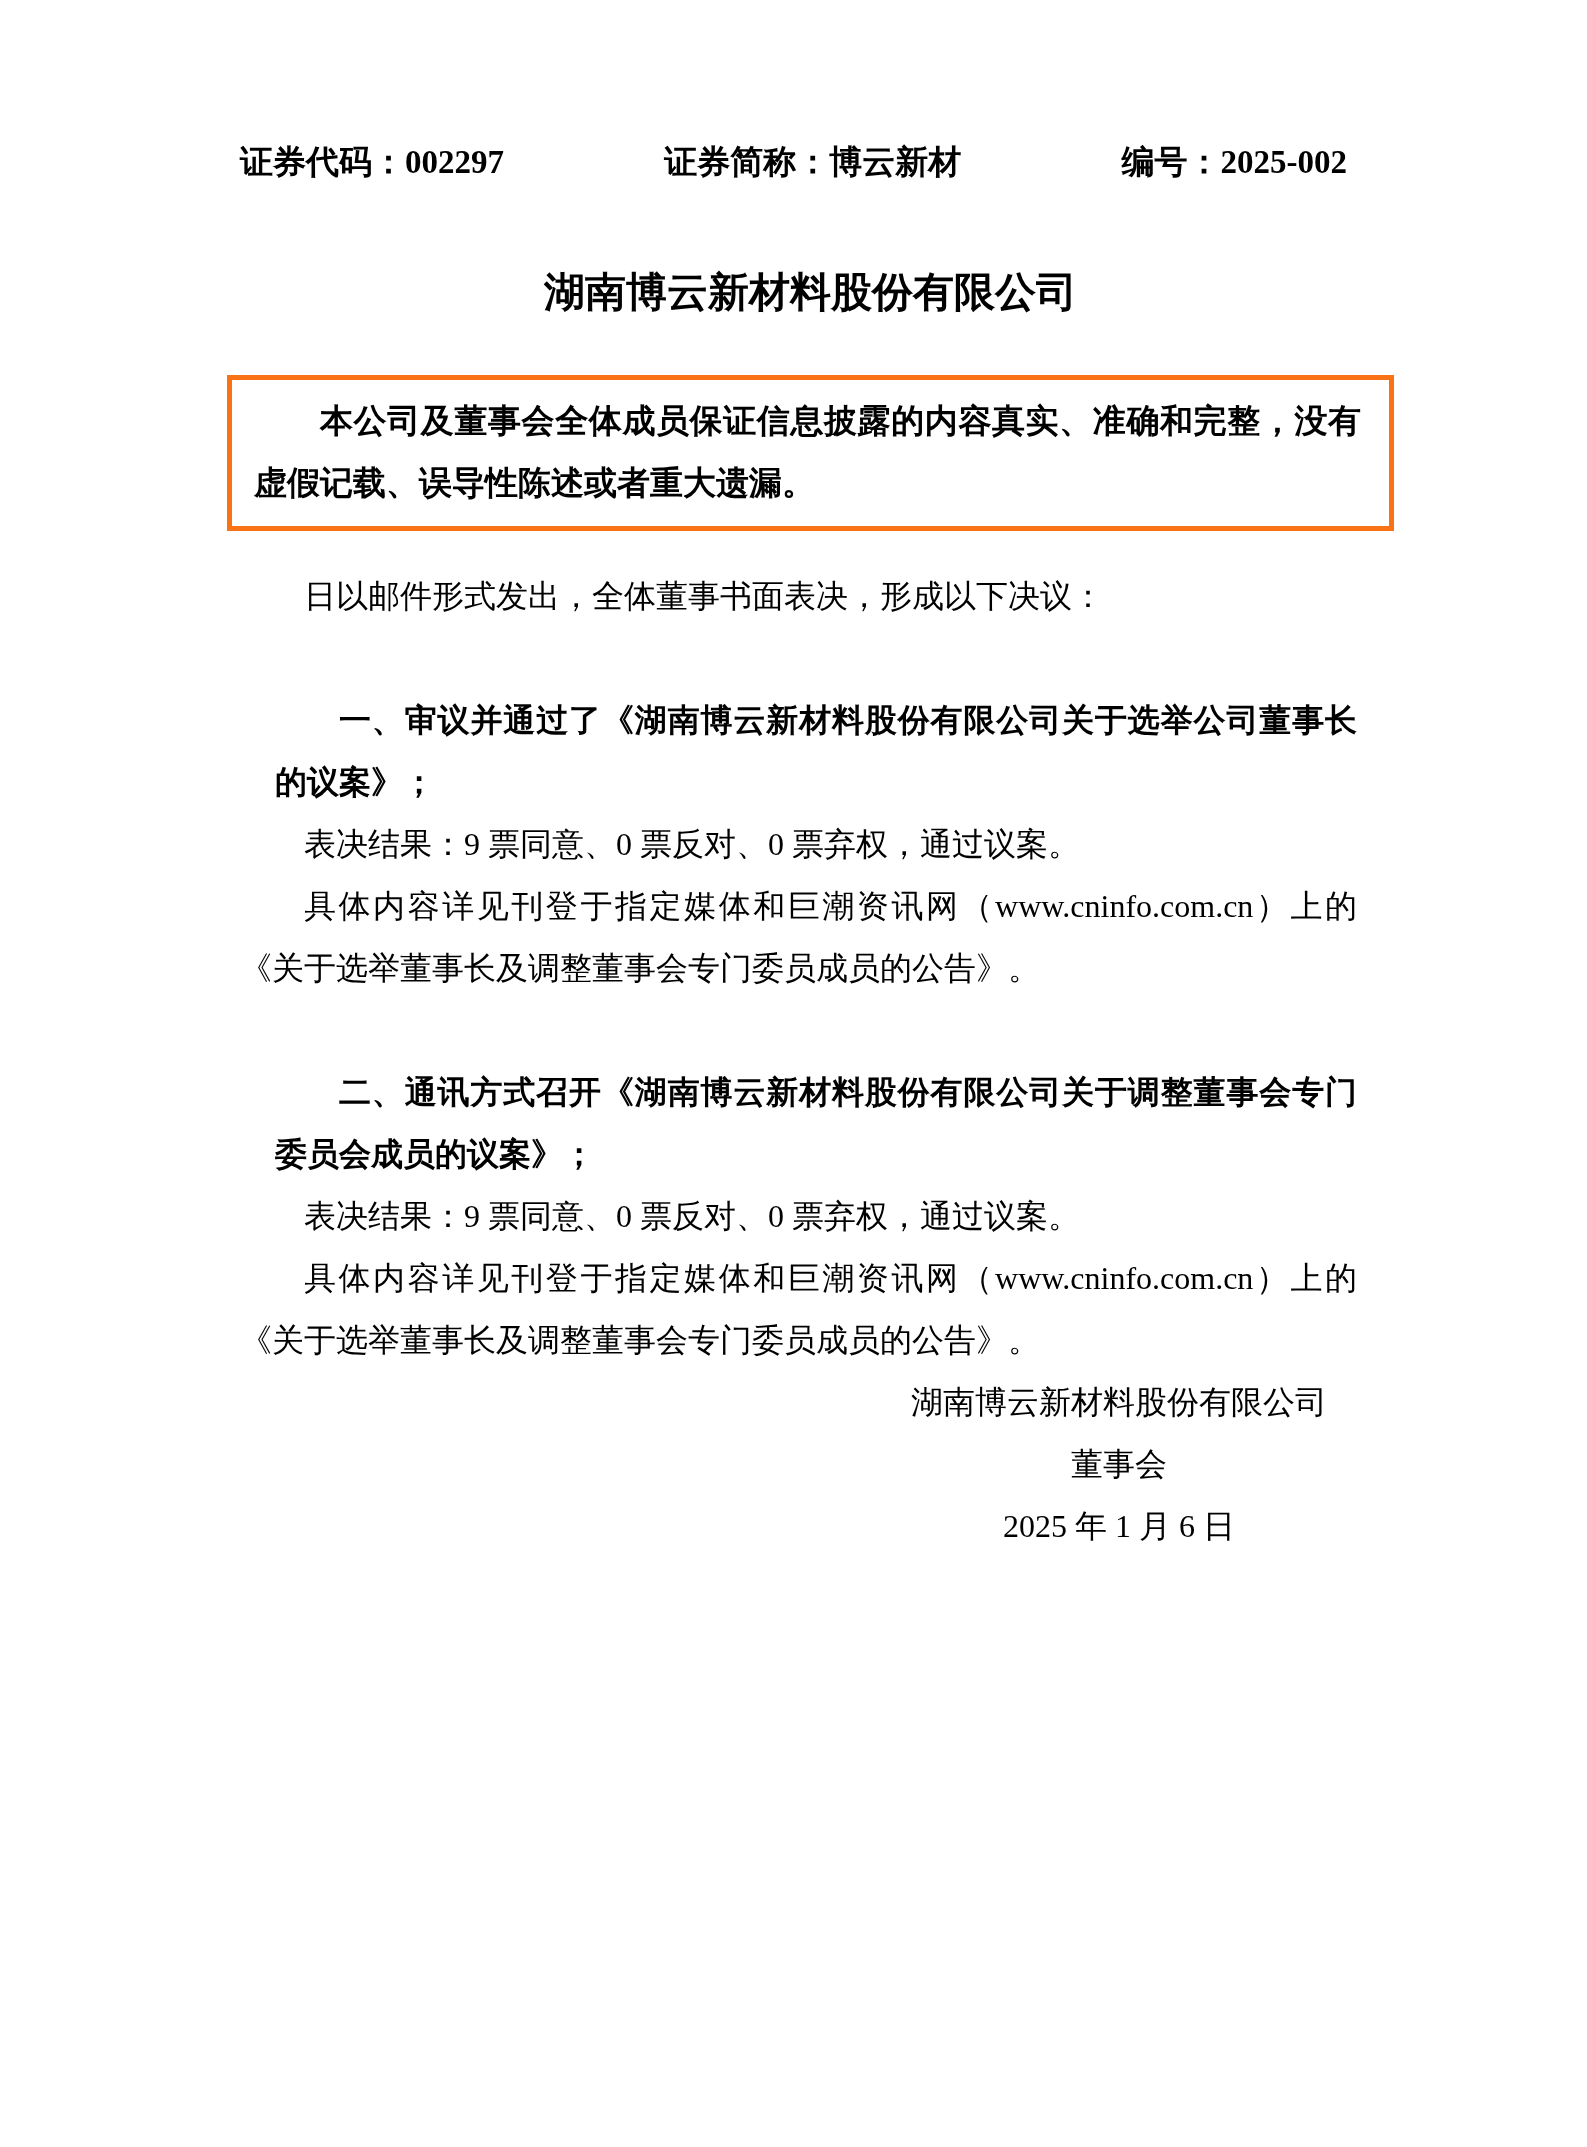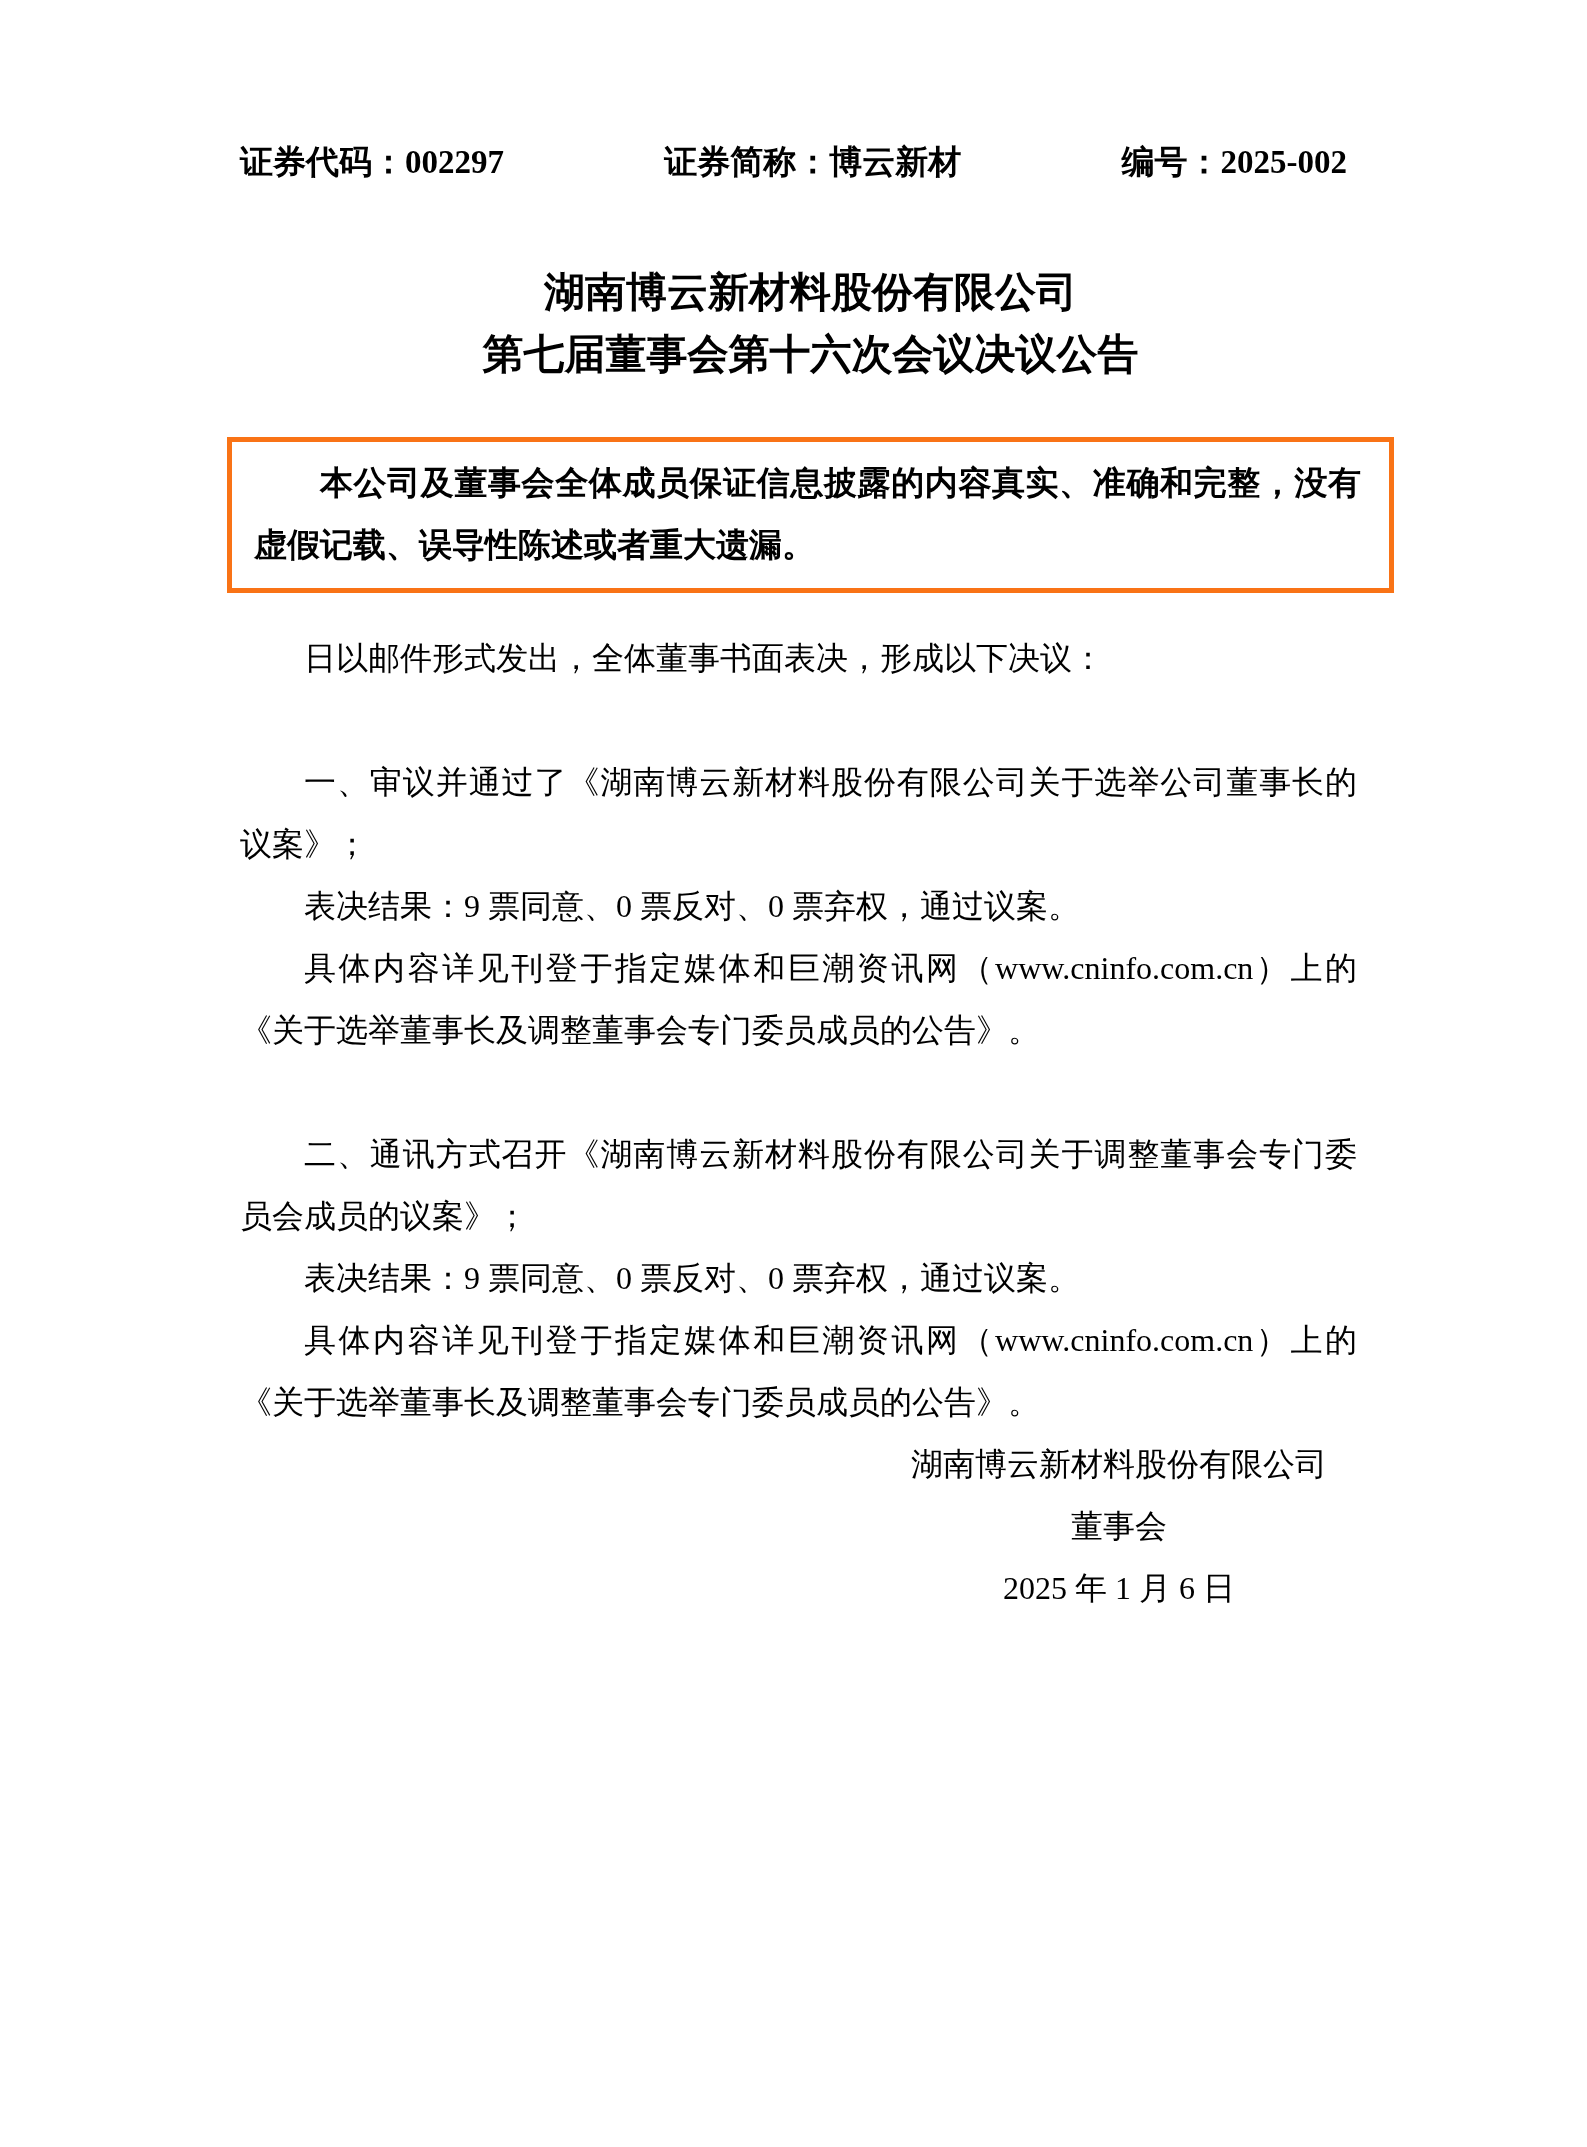--- a/index.html
+++ b/index.html
@@ -51,22 +51,23 @@
     margin: 34px 37px 0 13px;
     font-size: 32px;
     line-height: 62px;
   }
   .body-text p {
     margin: 0;
     text-indent: 2em;
     text-align: justify;
   }
   .body-text p.head {
-    font-weight: normal;
+    font-weight: bold;
     margin-top: 62px;
+    margin-left: 35px;
   }
   .body-text p.closing {
     margin-top: 90px;
   }
   .signature {
     width: 450px;
     margin: 0 50px 0 auto;
     text-align: center;
     font-size: 32px;
     line-height: 62px;
@@ -80,21 +81,20 @@
   <div class="content">
 
     <div class="header-row">
       <span><span>证券代码：</span><span>002297</span></span>
       <span><span>证券简称：</span><span>博云新材</span></span>
       <span><span>编号：</span><span>2025-002</span></span>
     </div>
 
     <div class="title-block">
       <div>湖南博云新材料股份有限公司</div>
-      <div>第七届董事会第十六次会议决议公告</div>
     </div>
 
     <div class="disclaimer-box">
       <p>本公司及董事会全体成员保证信息披露的内容真实、准确和完整，没有虚假记载、误导性陈述或者重大遗漏。</p>
     </div>
 
     <div class="body-text">
       <p>日以邮件形式发出，全体董事书面表决，形成以下决议：</p>
 
       <p class="head">一、审议并通过了《湖南博云新材料股份有限公司关于选举公司董事长的议案》；</p>

